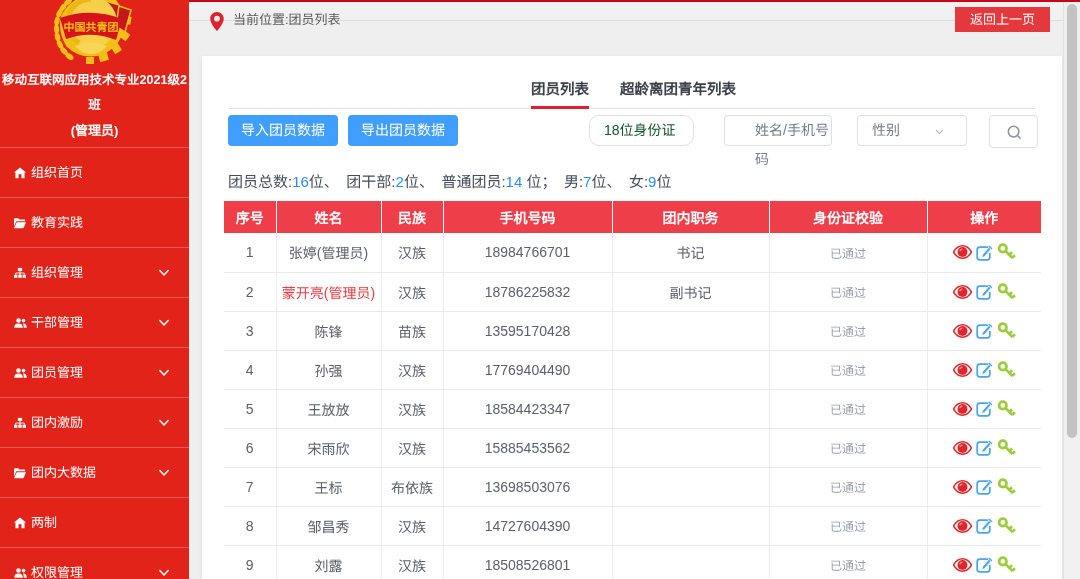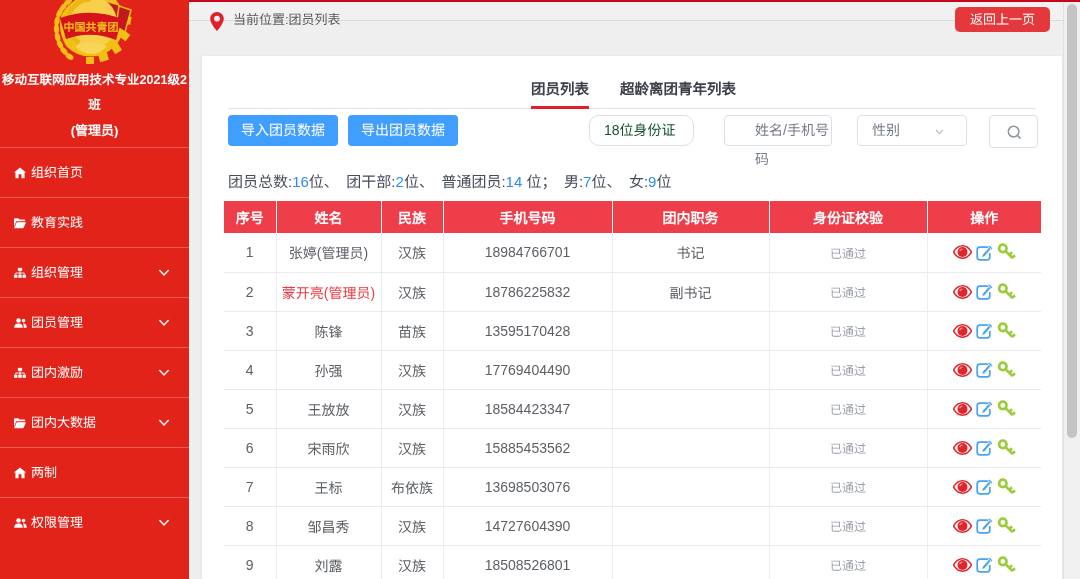--- a/index.html
+++ b/index.html
@@ -17,21 +17,21 @@
 .mi .ic { position:absolute; left:14px; top:50%; margin-top:-6px; width:13px; height:12px; line-height:0; }
 .mi .ic svg { display:block; }
 .mi .lb { position:absolute; left:31px; top:0; }
 .mi .ch { position:absolute; right:20px; top:50%; margin-top:-4px; width:10px; height:8px; }
 
 
 #topline { position:absolute; left:189px; top:0; width:891px; height:2px; background:#c9051a; z-index:9; }
 #crumb { position:absolute; left:189px; top:2px; width:891px; height:19px; background:#f1f1f1; border-bottom:1px solid #dcdcdc; }
 #crumb .pin { position:absolute; left:21px; top:10px; }
 #crumb .txt { position:absolute; left:44px; top:0; line-height:35px; font-size:13px; color:#595959; }
-#backbtn { position:absolute; right:30px; top:5px; width:95px; height:25px; background:#e4393c; color:#fff; font-size:13px; text-align:center; line-height:25px; border-radius:5px; }
+#backbtn { position:absolute; right:30px; top:5px; width:95px; height:25px; background:#e4393c; color:#fff; font-size:13px; text-align:center; line-height:25px; border-radius:0; }
 
 
 #card { position:absolute; left:202px; top:56px; width:860px; height:560px; background:#fff; box-shadow:0 1px 4px rgba(0,0,0,.08); }
 
 
 #tabs { position:relative; height:53px; margin:0 26px; }
 #tabs .line { position:absolute; left:0; right:0; bottom:0; height:1px; background:#dfe3e8; }
 .tab { position:absolute; top:0; height:53px; line-height:66px; font-size:14.5px; font-weight:bold; color:#3c4049; }
 #tab1 { left:303px; }
 #tab1:after { content:""; position:absolute; left:0; right:0; bottom:0; height:3px; background:#e01f2d; z-index:2; }
@@ -143,20 +143,34 @@
           <span class="ic">
             <svg viewBox="0 0 14 12" width="12" height="12">
               <rect x="4.5" y="0" width="5" height="3.6" fill="#fff"></rect>
               <rect x="0" y="8" width="4" height="3.6" fill="#fff"></rect>
               <rect x="5" y="8" width="4" height="3.6" fill="#fff"></rect>
               <rect x="10" y="8" width="4" height="3.6" fill="#fff"></rect>
               <path d="M7 3.6 L7 8 M2 8 L2 6 L12 6 L12 8 M7 6 L7 8" stroke="#fff" stroke-width="1" fill="none"></path>
             </svg>
           </span>
           <span class="lb">组织管理</span>
+          <svg class="ch" viewBox="0 0 12 8">
+            <path d="M1 1 L6 6.4 L11 1" stroke="#fff" stroke-width="1.8" fill="none" stroke-linecap="round"></path>
+          </svg>
+        </div>
+        <div class="mi">
+          <span class="ic">
+            <svg viewBox="0 0 15 12" width="13" height="12">
+              <circle cx="5.2" cy="3" r="2.6" fill="#fff"></circle>
+              <path d="M.2 11.5 Q.2 6.6 5.2 6.6 Q10.2 6.6 10.2 11.5 Z" fill="#fff"></path>
+              <circle cx="11" cy="3.2" r="2.1" fill="#fff"></circle>
+              <path d="M10.6 6.3 Q14.8 6.6 14.8 11.5 L11.2 11.5 Q11.2 8 10.6 6.3 Z" fill="#fff"></path>
+            </svg>
+          </span>
+          <span class="lb">干部管理</span>
           <svg class="ch" viewBox="0 0 12 8">
             <path d="M1 1 L6 6.4 L11 1" stroke="#fff" stroke-width="1.8" fill="none" stroke-linecap="round"></path>
           </svg>
         </div>
         <div class="mi">
           <span class="ic">
             <svg viewBox="0 0 15 12" width="13" height="12">
               <circle cx="5.2" cy="3" r="2.6" fill="#fff"></circle>
               <path d="M.2 11.5 Q.2 6.6 5.2 6.6 Q10.2 6.6 10.2 11.5 Z" fill="#fff"></path>
               <circle cx="11" cy="3.2" r="2.1" fill="#fff"></circle>

